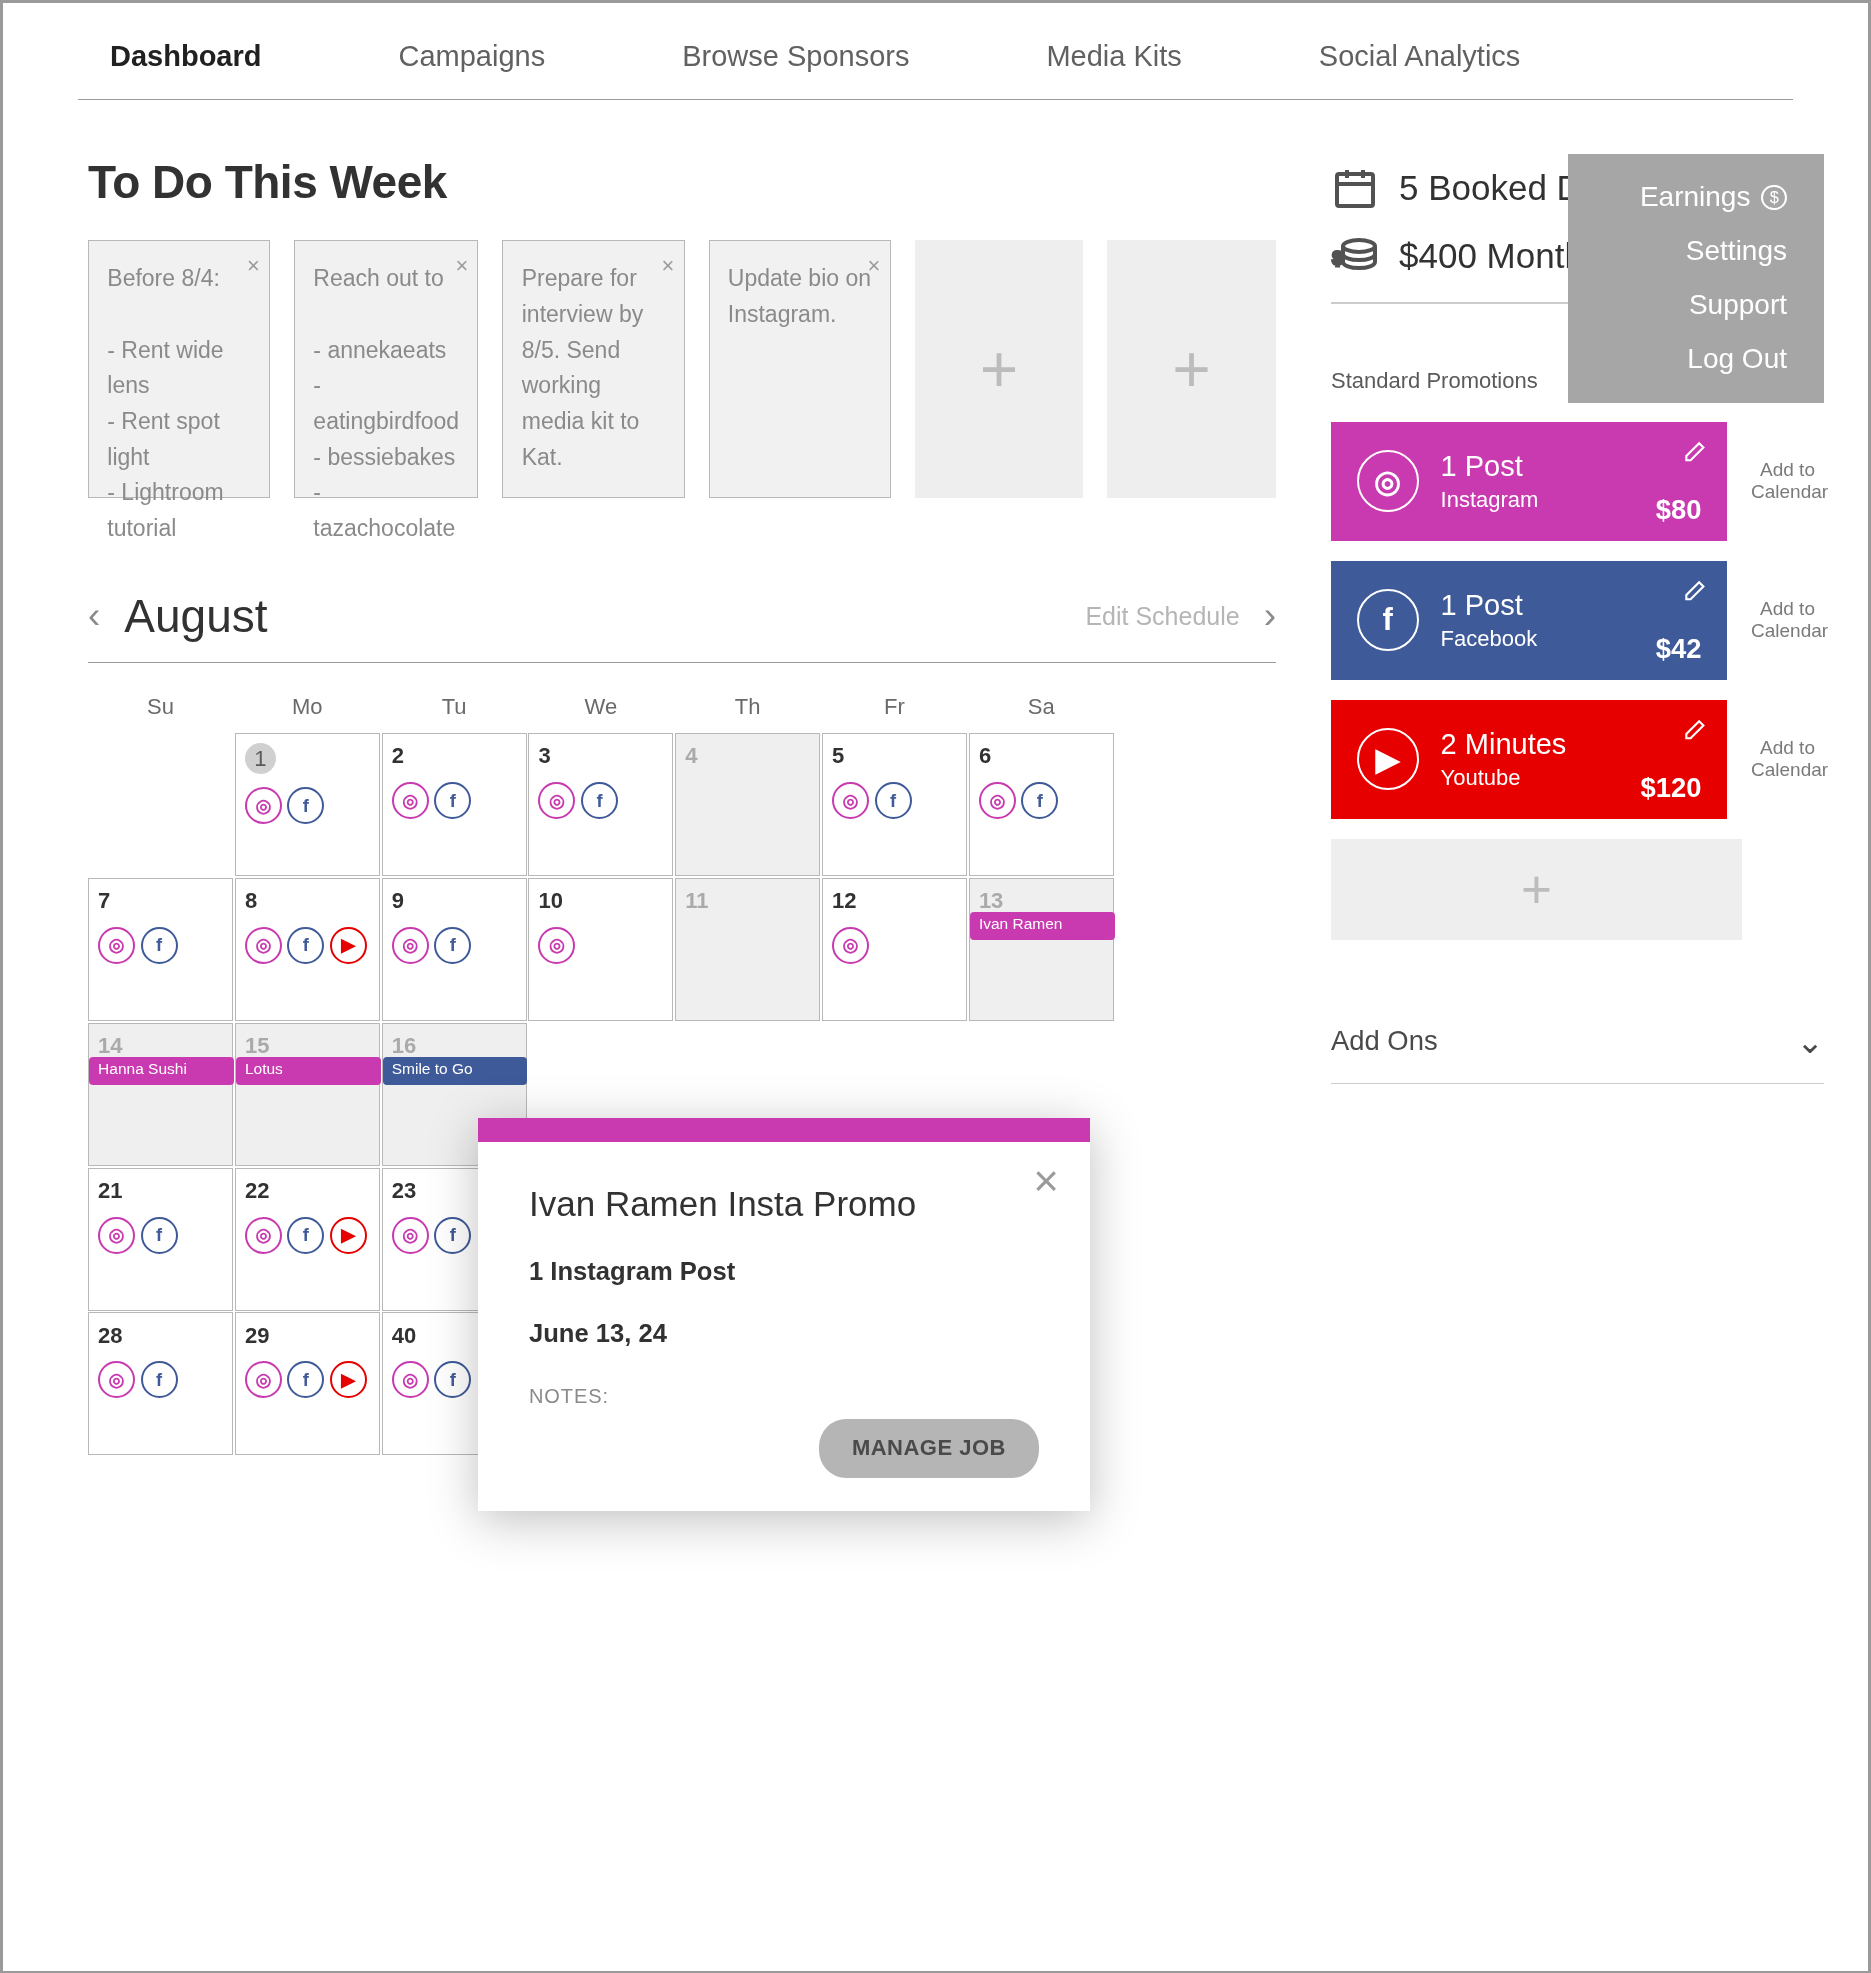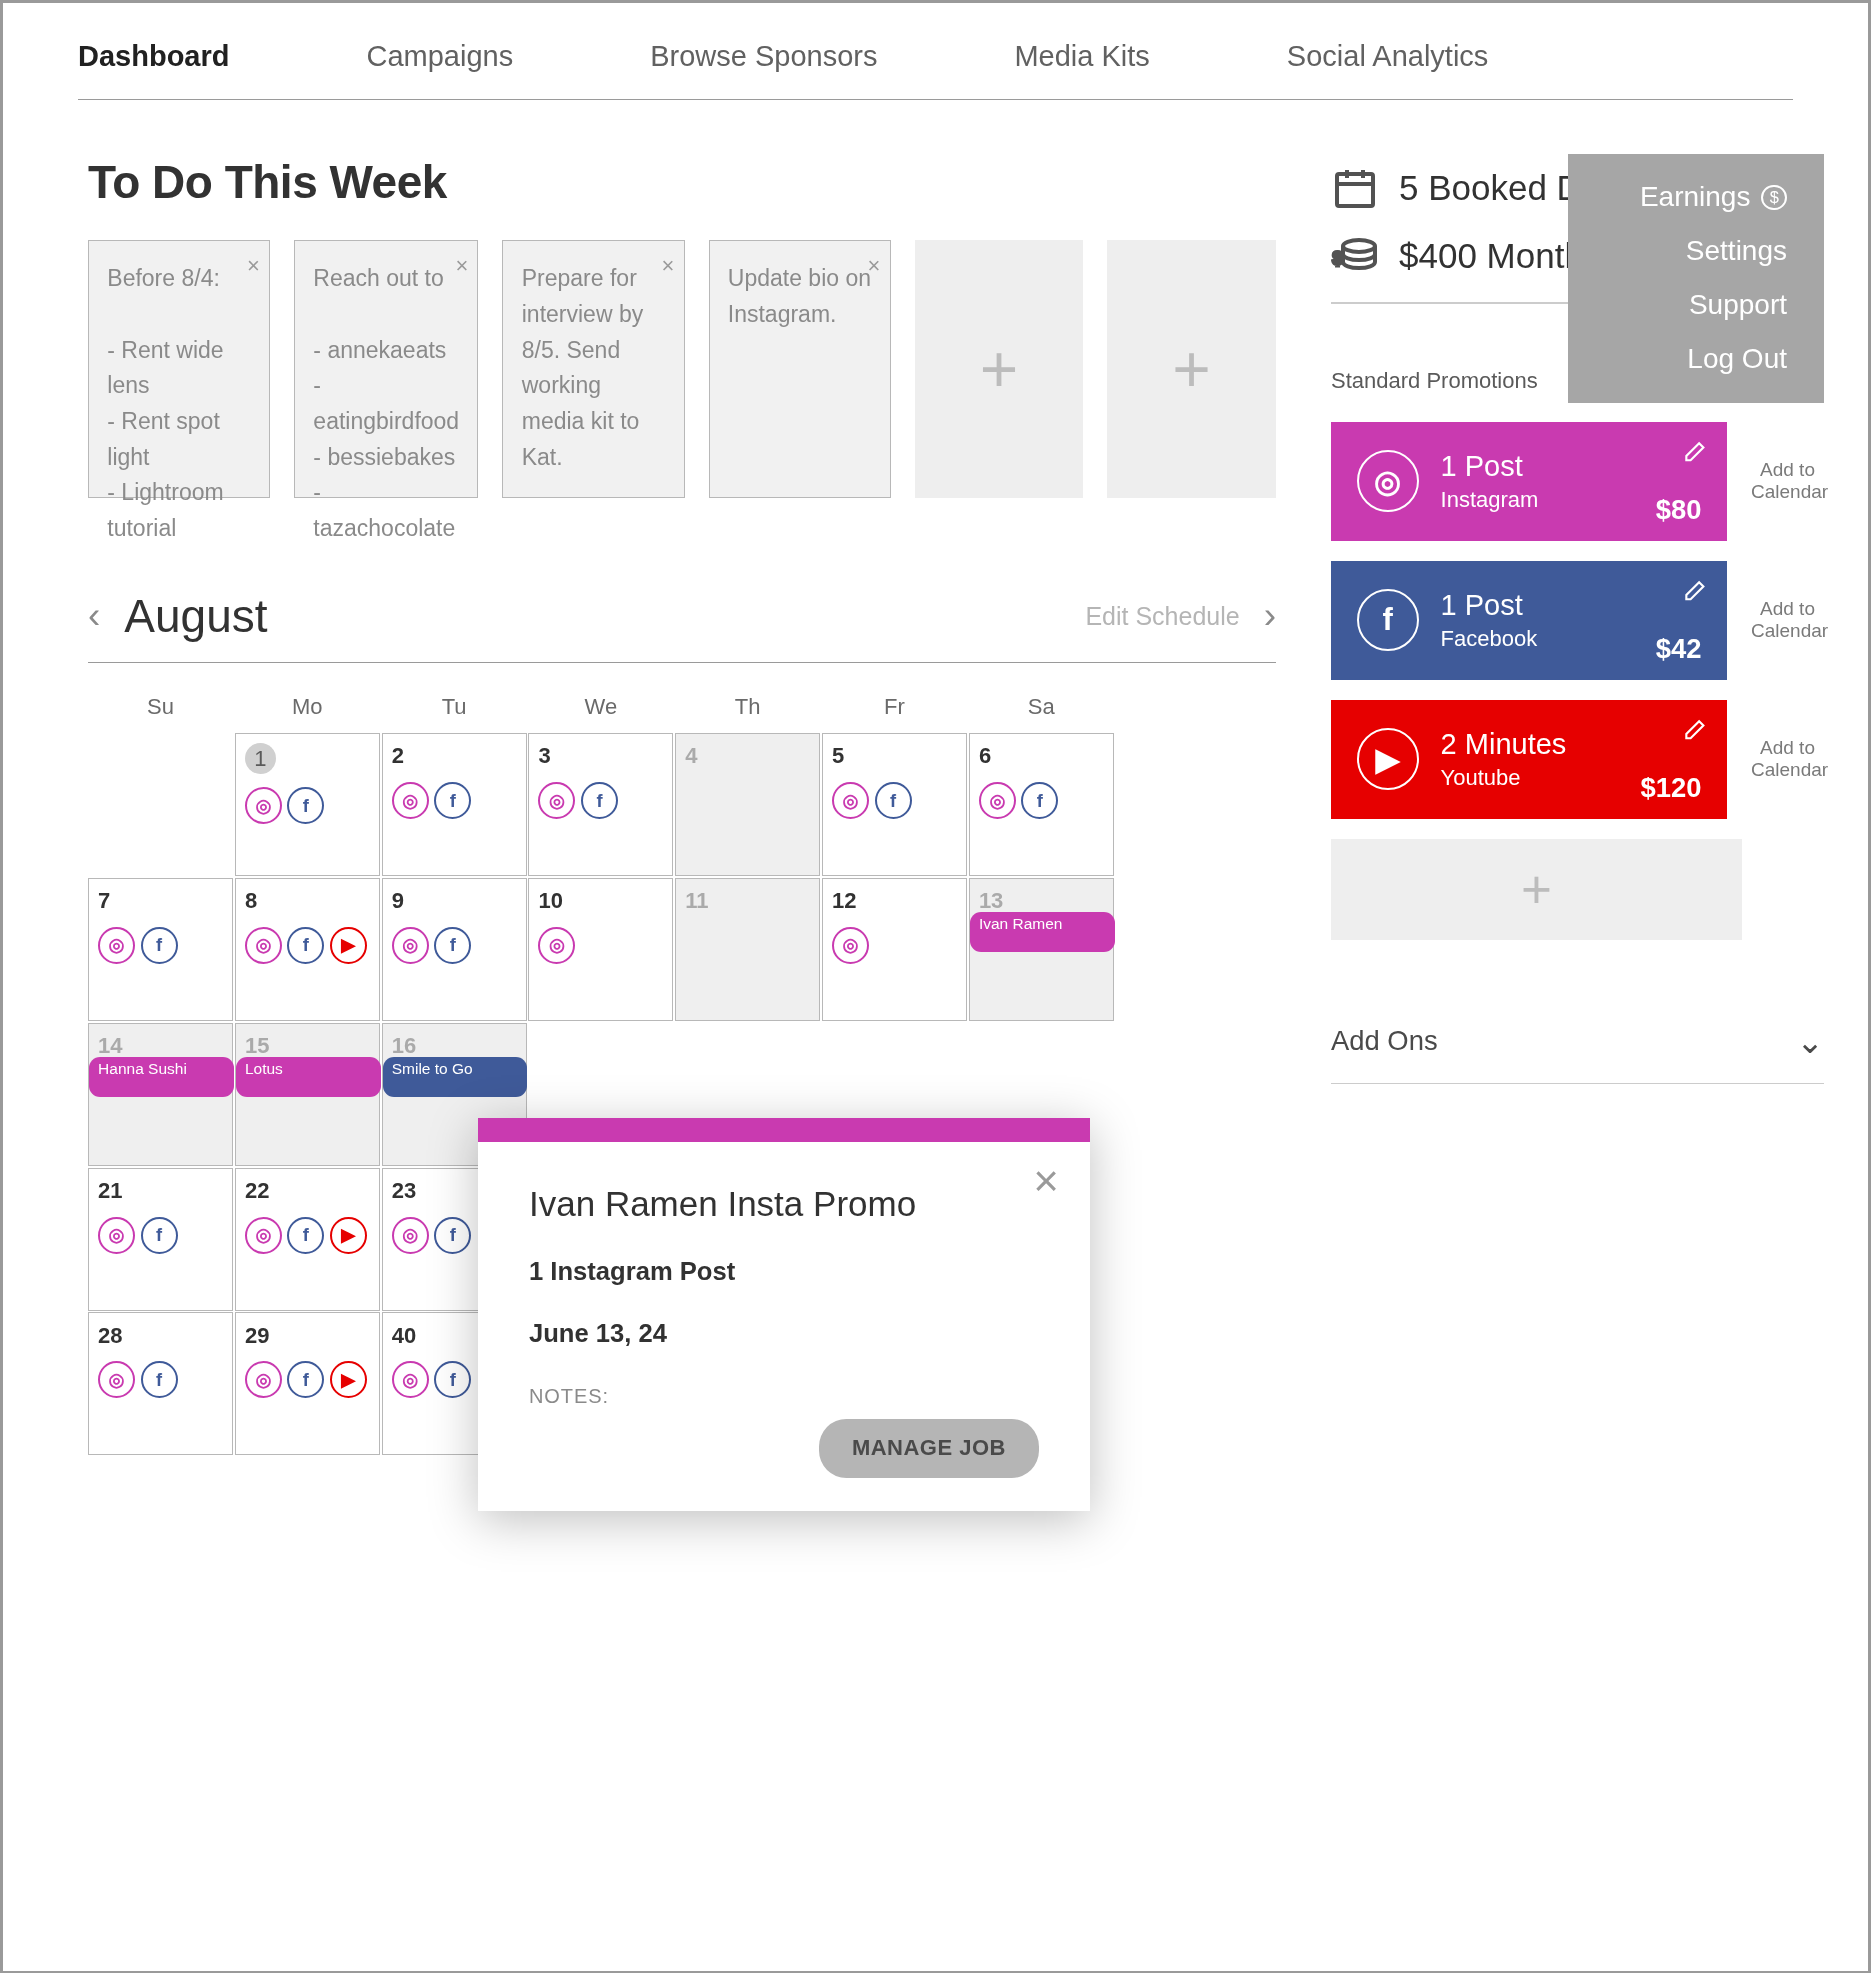--- a/index.html
+++ b/index.html
@@ -17,21 +17,21 @@
 .search-ic{width:31px;height:31px;border:3.7px solid #8c8c8c;border-radius:50%;position:relative}
 .search-ic::after{content:"";position:absolute;width:3.7px;height:14.6px;background:#8c8c8c;bottom:-12.8px;right:-5.5px;transform:rotate(-45deg)}
 .search-ph{color:#8c8c8c;font-size:29px}
 .account{margin-left:auto;display:flex;align-items:center;gap:16.4px;color:#fff;font-size:31px;cursor:pointer}
 .avatar-ic{width:49px;height:49px;border:3.7px solid #fff;border-radius:50%;position:relative}
 .avatar-ic::before{content:"";position:absolute;top:7.3px;left:50%;transform:translateX(-50%);width:13.7px;height:13.7px;border:2.7px solid #fff;border-radius:50%}
 .avatar-ic::after{content:"";position:absolute;bottom:4.6px;left:50%;transform:translateX(-50%);width:25.6px;height:12.8px;border:2.7px solid #fff;border-bottom:none;border-radius:12.8px 12.8px 0 0}
 .dropdown{position:absolute;top:151px;right:44px;width:256px;background:#a6a6a6;z-index:100;padding:16.4px 0}
 .dd-item{color:#fff;font-size:28px;padding:11px 37px;text-align:right;display:flex;justify-content:flex-end;align-items:center;gap:11px;cursor:pointer}
 .dollar-circ{width:25.6px;height:25.6px;border:2.3px solid #fff;border-radius:50%;display:flex;align-items:center;justify-content:center;font-size:16.4px}
-.nav{display:flex;padding:37px 75px 0;gap:0}
+.nav{display:flex;padding:37px 107px 0;gap:0}
 .nav-item{font-size:29px;color:#616161;padding:0 0 25.6px;cursor:pointer;margin-right:137px}
 .nav-item.active{color:#212121;font-weight:700}
 .nav-divider{height:1.8px;background:#9a9a9a;margin:0 75px}
 .content{padding:55px 85px;display:flex;gap:55px}
 .left{flex:1;max-width:1188px}
 .section-title{font-size:46px;color:#323232;margin-bottom:31px;letter-spacing:-0.5px}
 .todo-row{display:flex;gap:24px}
 .todo-card{width:258px;height:258px;border:1.8px solid #b8b8b8;background:#f1f1f1;padding:20px 18.3px;position:relative;font-size:23px;color:#8a8a8a;line-height:1.55}
 .todo-x{position:absolute;top:7.3px;right:9.1px;font-size:22px;color:#9a9a9a;cursor:pointer;font-weight:300}
 .todo-add{width:258px;height:258px;background:#eee;display:flex;align-items:center;justify-content:center;font-size:66px;color:#bcbcbc;cursor:pointer;font-weight:300}
@@ -47,21 +47,21 @@
 .cal-cell.noborder{border:none;background:transparent}
 .cal-cell.muted{background:#efefef;color:#aaa}
 .cal-cell.muted .cal-day{color:#aaa}
 .cal-day{font-size:22px;font-weight:700;color:#323232}
 .cal-day.circle{background:#d0d0d0;color:#5a5a5a;width:31px;height:31px;border-radius:50%;display:flex;align-items:center;justify-content:center;font-weight:400}
 .cal-icons{display:flex;gap:5.5px;margin-top:12.8px;flex-wrap:wrap}
 .ic{width:37px;height:37px;border-radius:50%;display:flex;align-items:center;justify-content:center;font-size:18.3px;font-weight:700}
 .ic.ig{border:2.3px solid #c93ab0;color:#c93ab0}
 .ic.fb{border:2.3px solid #3f5a99;color:#3f5a99}
 .ic.yt{border:2.3px solid #e60000;color:#e60000}
-.cal-pill{position:absolute;bottom:auto;top:33px;left:0;right:-1.8px;height:40px;font-size:15.5px;color:#fff;padding:2.7px 9.1px;border-radius:11px;white-space:nowrap;overflow:hidden}
+.cal-pill{position:absolute;bottom:auto;top:33px;left:0;right:-1.8px;height:28px;font-size:15.5px;color:#fff;padding:2.7px 9.1px;border-radius:4px;white-space:nowrap;overflow:hidden}
 .pill-magenta{background:#c93ab0}
 .pill-blue{background:#3f5a99}
 .right{width:493px;padding-top:9.1px}
 .stat-row{display:flex;align-items:center;gap:20px;margin-bottom:20px}
 .stat-ic{width:48px;height:48px;color:#525252}
 .stat-text{font-size:35px;color:#323232}
 .right-divider{height:1.8px;background:#ccc;margin:22px 0}
 .sub-title{font-size:22px;color:#5a5a5a;margin:64px 0 27.4px}
 .promo-row{display:flex;align-items:center;gap:24px;margin-bottom:20px}
 .promo-card{width:411px;height:119px;display:flex;align-items:center;padding:0 25.6px;color:#fff;position:relative}

